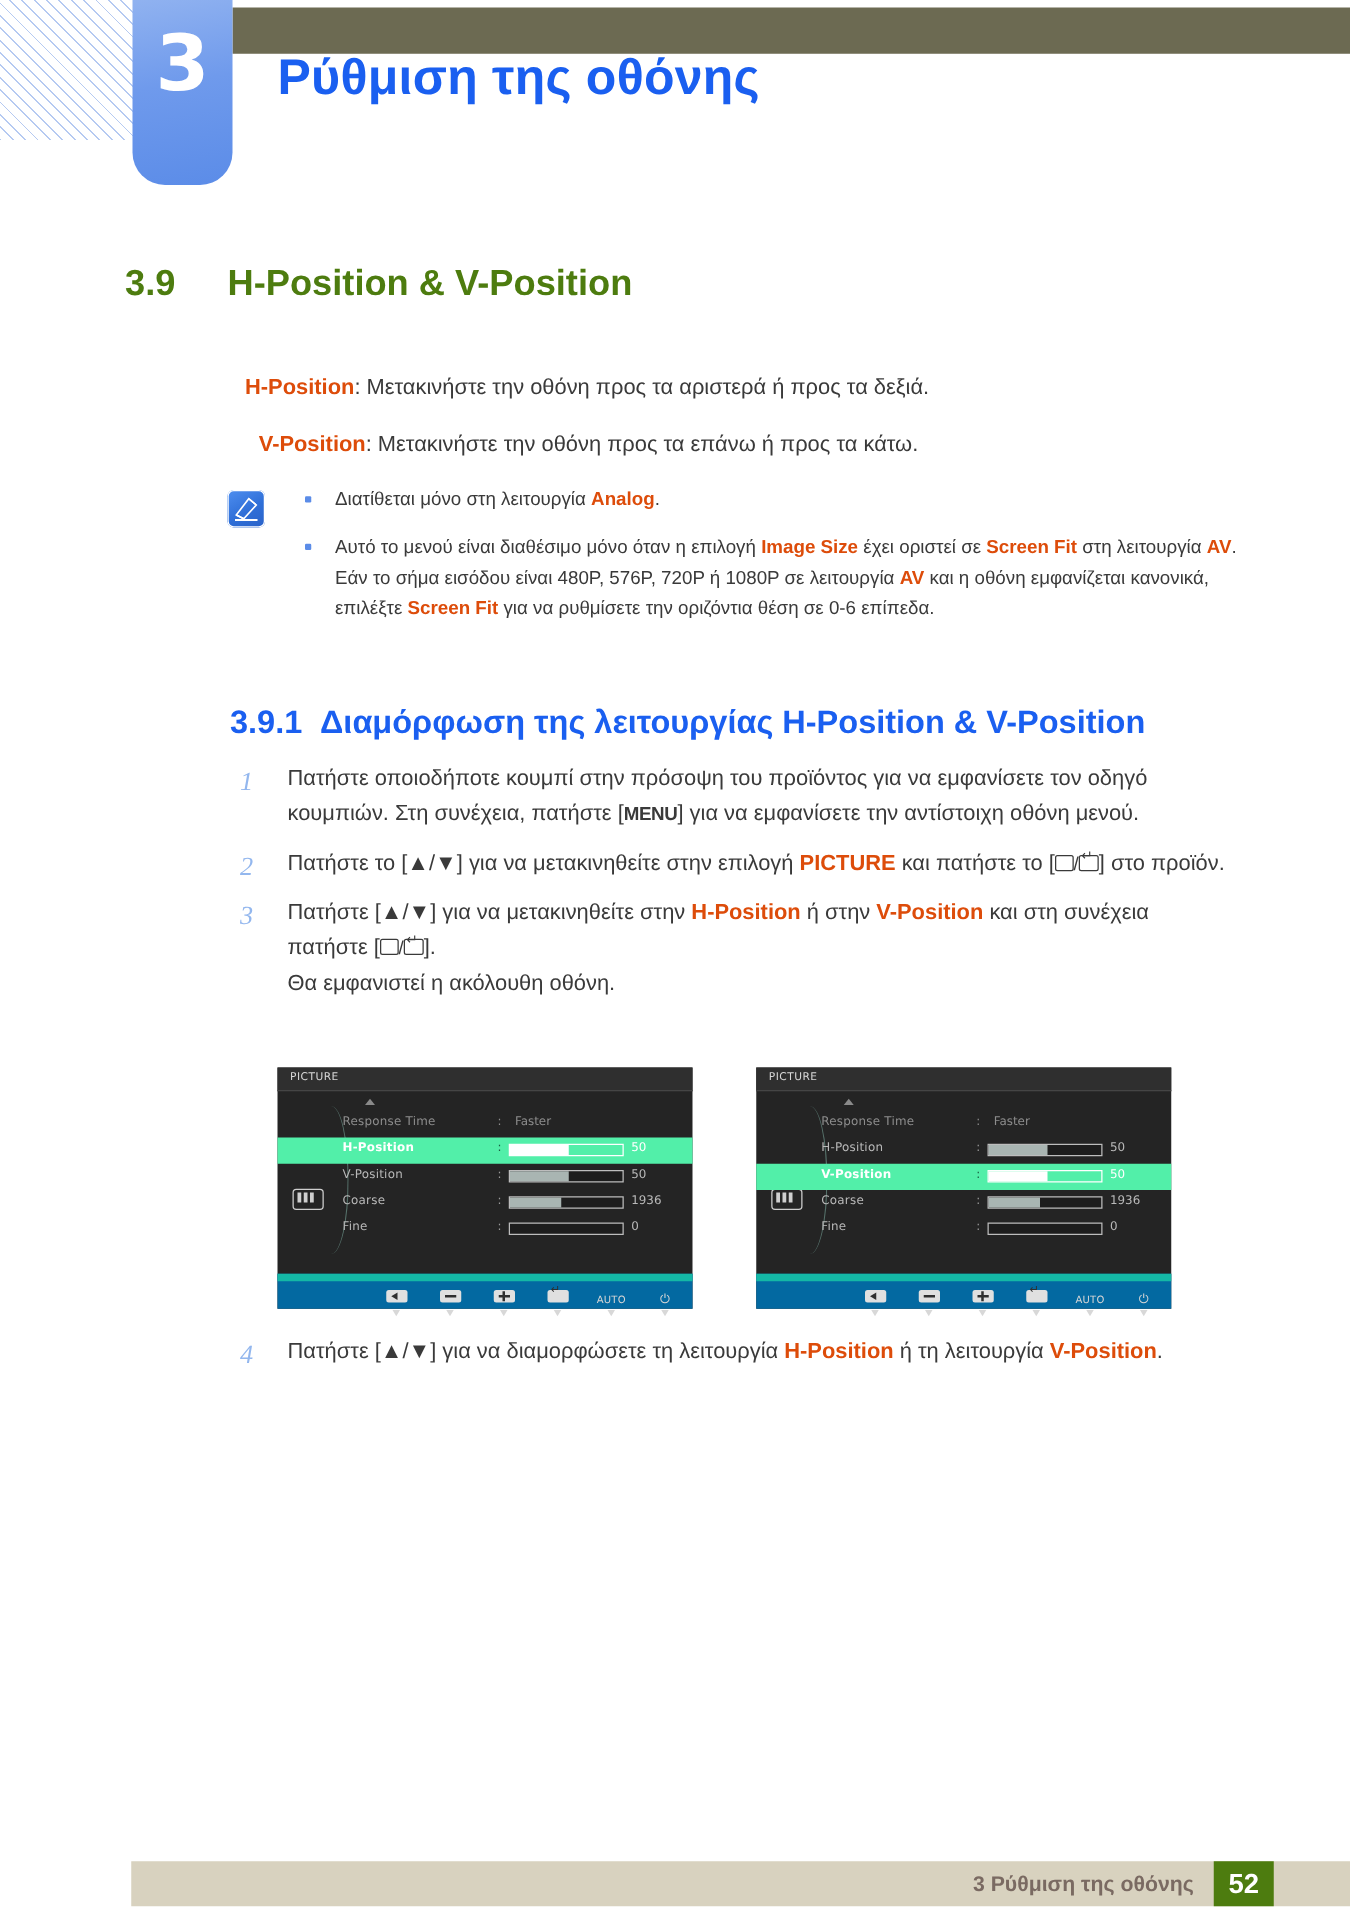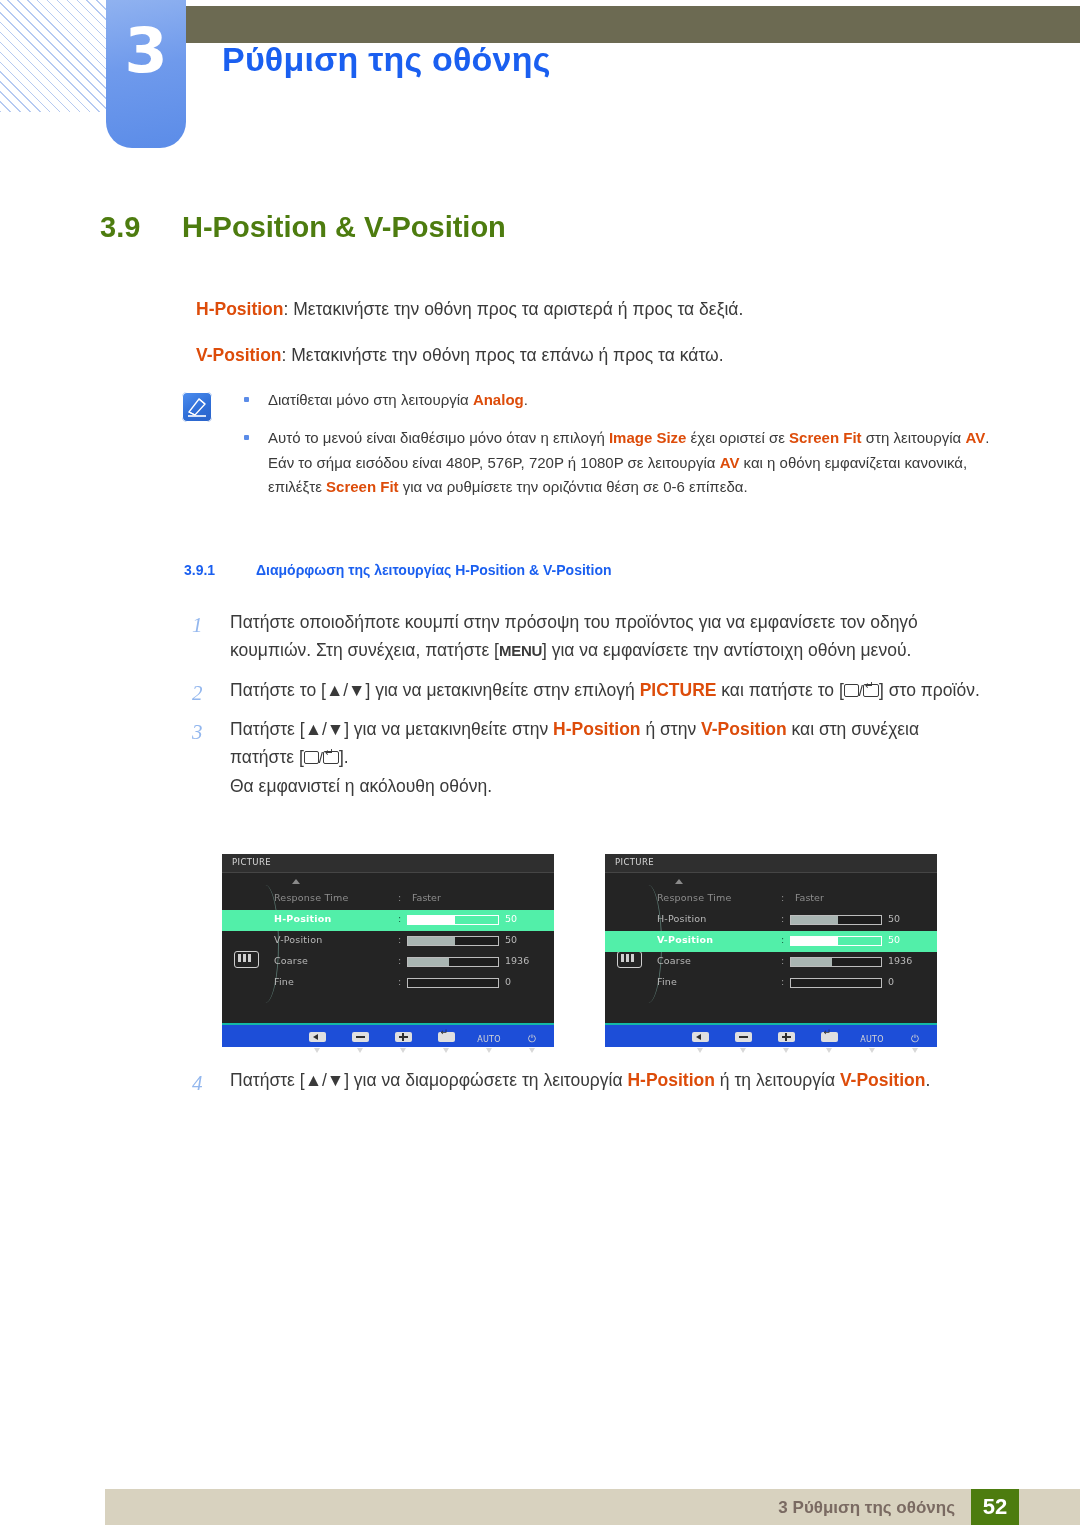--- a/index.html
+++ b/index.html
@@ -30,36 +30,36 @@
     border-bottom-left-radius:26px;border-bottom-right-radius:26px;
   }
   .chap-num{
     position:absolute;left:0;top:20px;width:80px;
     text-align:center;color:#ffffff;
     font-size:62px;font-weight:bold;line-height:1;
     font-family:"DejaVu Sans",sans-serif;
   }
   .chap-title{
     position:absolute;left:222px;top:40px;
-    color:#1a5ff0;font-size:34px;font-weight:bold;
+    color:#1a5ff0;font-size:40px;font-weight:bold;
     letter-spacing:.2px;
   }
 
   .sec-head{
     position:absolute;left:100px;top:211px;
     color:#4d7c0f;font-size:29px;font-weight:bold;
   }
   .sec-head .num{display:inline-block;width:82px;}
 
   .para{
     position:absolute;left:196px;
     font-size:17.5px;color:#3a3a3a;line-height:1.55;
   }
   .para.p1{top:296px;}
-  .para.p2{top:342px;}
+  .para.p2{top:342px;margin-left:11px;}
   .hl{color:#dd4c0a;font-weight:bold;}
 
   
   .note-icon{
     position:absolute;left:182px;top:392px;width:30px;height:30px;
     border-radius:5px;
     background:linear-gradient(150deg,#4f8ff0 0%,#2f6fd8 55%,#2a62c8 100%);
     box-shadow:0 0 0 1px #ffffff inset;
   }
   .note-icon svg{position:absolute;left:4px;top:4px;}
@@ -67,21 +67,21 @@
   .note-list{position:absolute;left:234px;top:388px;width:776px;}
   .note-item{position:relative;padding-left:34px;margin-bottom:14px;
     font-size:15px;color:#3a3a3a;line-height:1.62;}
   .note-item .bullet{
     position:absolute;left:10px;top:9px;width:5px;height:5px;
     background:#5b8ce8;border-radius:1px;
   }
 
   .sub-head{
     position:absolute;left:184px;top:562px;
-    color:#1a5ff0;font-size:14px;font-weight:bold;
+    color:#1a5ff0;font-size:26px;font-weight:bold;
   }
   .sub-head .snum{display:inline-block;width:72px;}
 
   
   .steps{position:absolute;left:188px;top:608px;width:800px;}
   .step{position:relative;padding-left:42px;margin-bottom:11px;
     font-size:17.5px;color:#3a3a3a;line-height:1.62;}
   .step .sno{
     position:absolute;left:4px;top:0px;
     color:#93b7ee;font-size:21px;font-family:"Liberation Serif",serif;
@@ -147,21 +147,21 @@
   .row.sel{background:#52efa9;}
   .row.sel .lbl{color:#ffffff;font-weight:bold;}
   .row.sel .colon{color:#185e42;}
   .row.sel .bar{border-color:#ffffff;background:#52efa9;}
   .row.sel .bar .fill{background:#ffffff;}
   .row.sel .num{color:#ffffff;}
   .row.dim .lbl,.row.dim .val-text,.row.dim .colon{color:#8d8d8d;}
 
   .osd-foot{
     position:absolute;left:0;bottom:0;width:100%;height:22px;
-    background:#1d4ed8;border-top:2px solid #14b8a6;
+    background:#0369a1;border-top:6px solid #14b8a6;
   }
   .btns{position:absolute;right:8px;top:2px;display:flex;gap:15px;align-items:flex-start;}
   .btn{width:28px;text-align:center;position:relative;}
   .btn .cap{
     display:inline-block;width:17px;height:10px;background:#e0e0e0;border-radius:2px;
     position:relative;
   }
   .btn .cap.arrowleft:after{content:"";position:absolute;left:4px;top:2px;
     width:0;height:0;border-top:3px solid transparent;border-bottom:3px solid transparent;
     border-right:5px solid #2f2f2f;}

